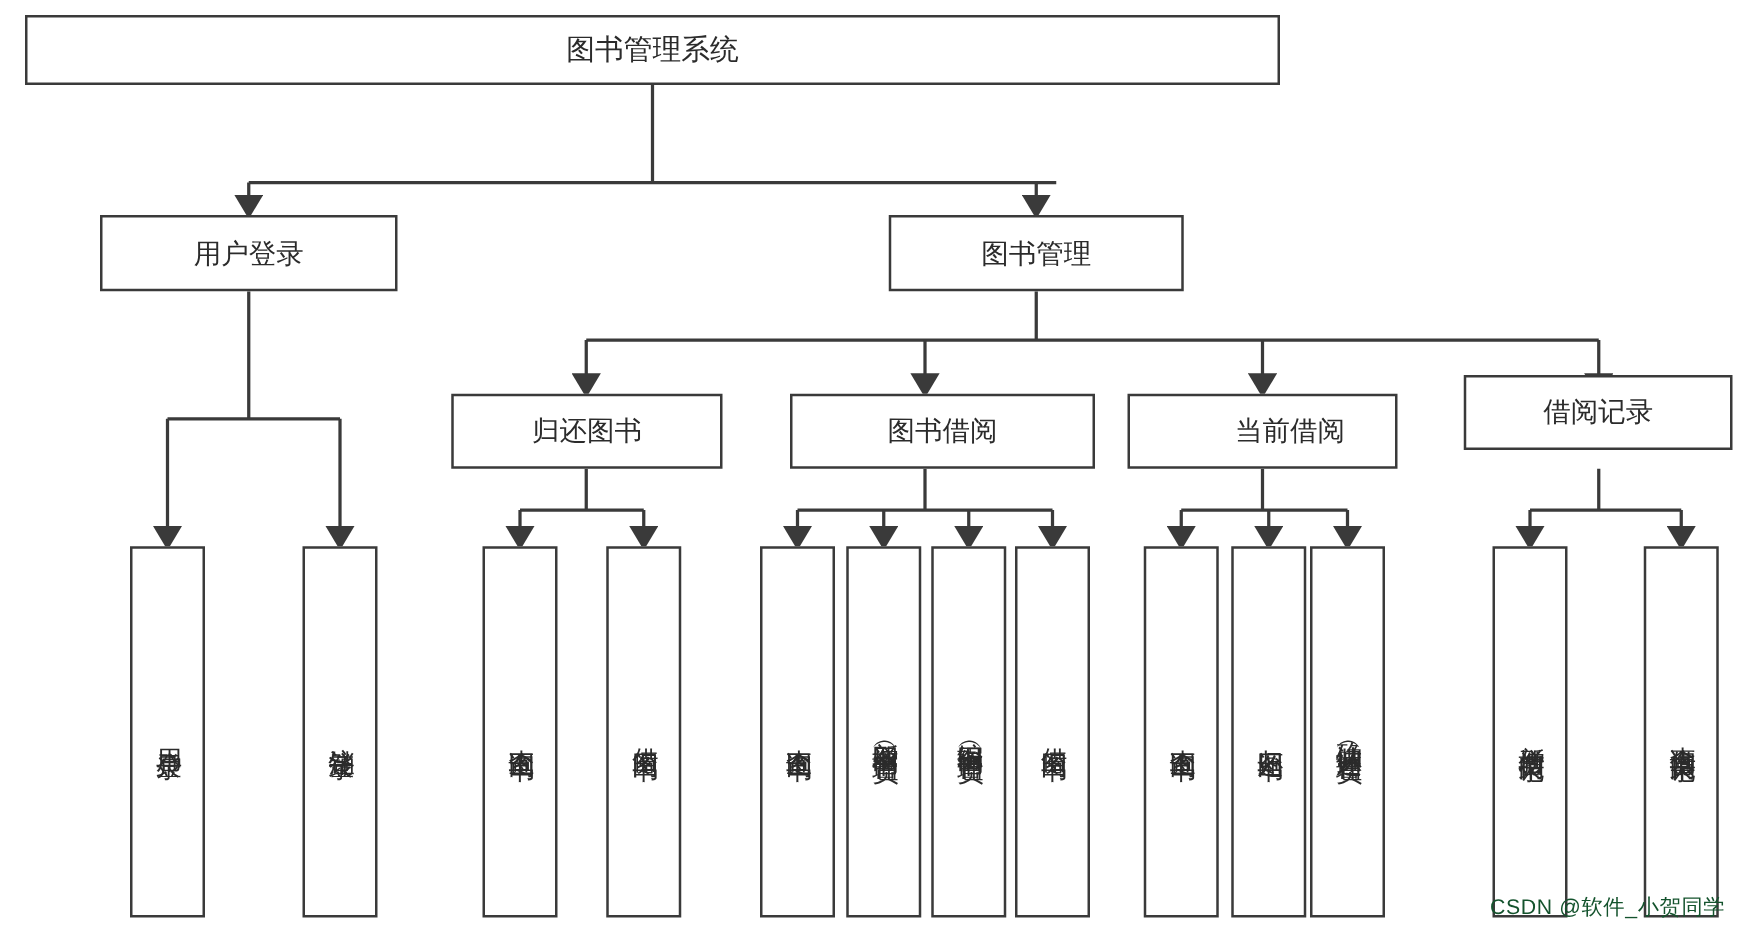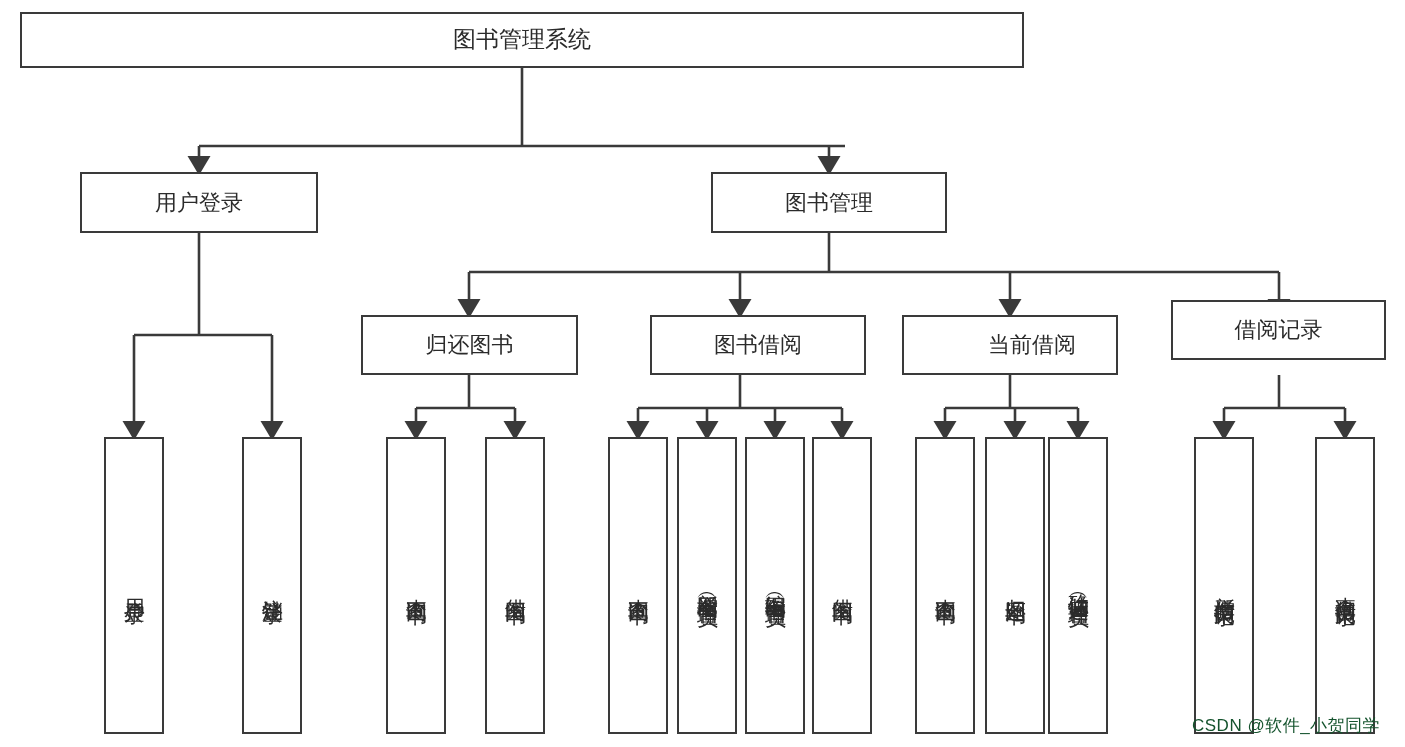--- a/index.html
+++ b/index.html
@@ -128,21 +128,21 @@
   <div class="node h" style="left:80px; top:172px; width:238px; height:61px;">
     <span>用户登录</span>
   </div>
   <div class="node h" style="left:711px; top:172px; width:236px; height:61px;">
     <span>图书管理</span>
   </div>
 
   <div class="node h" style="left:361px; top:315px; width:217px; height:60px;">
     <span>归还图书</span>
   </div>
-  <div class="node h" style="left:632px; top:315px; width:216px; height:60px;margin-left:18px;">
+  <div class="node h" style="left:632px; top:315px; width:244px; height:60px;">
     <span>图书借阅</span>
   </div>
   <div class="node h" style="left:902px; top:315px; width:216px; height:60px;padding-left:44px;">
     <span>当前借阅</span>
   </div>
   <div class="node h" style="left:1171px; top:300px; width:215px; height:60px;">
     <span>借阅记录</span>
   </div>
 
   <div class="node v" style="left:104px; top:437px; width:60px; height:297px;">

